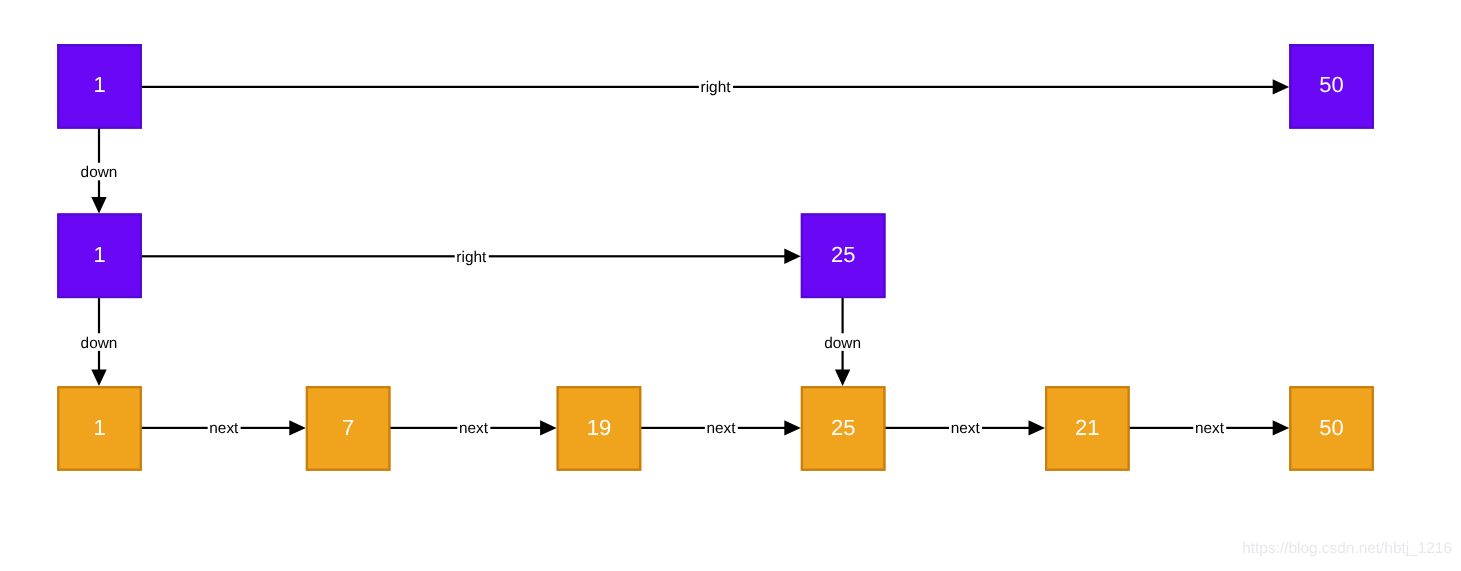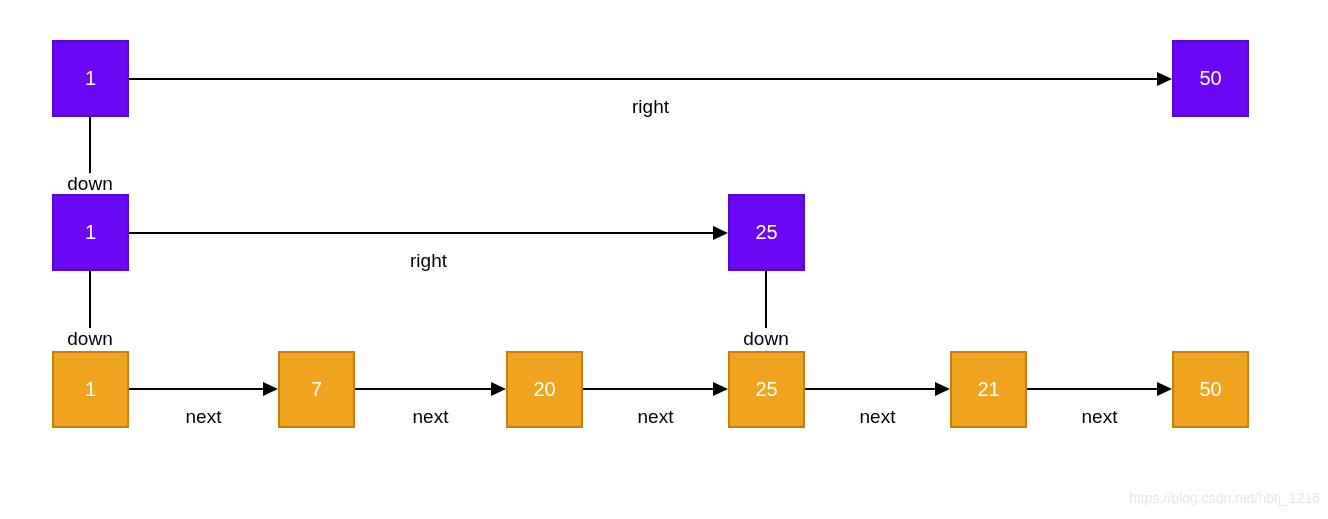--- a/index.html
+++ b/index.html
@@ -37,21 +37,21 @@
   .arrow.h .shaft{position:absolute;left:0;right:10px;top:-1px;height:2px;background:var(--line);}
   .arrow.h .head{position:absolute;right:0;top:-7px;width:0;height:0;
     border-left:15px solid var(--line);border-top:7px solid transparent;border-bottom:7px solid transparent;}
   
   .arrow.v .shaft{position:absolute;top:0;bottom:10px;left:-1px;width:2px;background:var(--line);}
   .arrow.v .head{position:absolute;bottom:0;left:-7px;width:0;height:0;
     border-top:15px solid var(--line);border-left:7px solid transparent;border-right:7px solid transparent;}
   .elabel{
     position:absolute;left:50%;top:50%;transform:translate(-50%,-50%);
     background:var(--bg);color:var(--label-text);
-    font-size:19px;line-height:1.15;padding:0 2px;white-space:nowrap;margin-top:28px;
+    font-size:14px;line-height:1.15;padding:0 2px;white-space:nowrap;
   }
   .arrow.h .elabel{top:0;}
   .watermark{
     position:absolute;top:490px;right:8px;
     color:var(--watermark);font-size:14px;white-space:nowrap;
   }
 </style>
 </head>
 <body>
 
@@ -98,21 +98,21 @@
     <span class="elabel">down</span>
   </div>
 
   <div class="node orange" style="left:52px;top:351px">
     <span>1</span>
   </div>
   <div class="node orange" style="left:278px;top:351px">
     <span>7</span>
   </div>
   <div class="node orange" style="left:506px;top:351px">
-    <span>20</span>
+    <span>19</span>
   </div>
   <div class="node orange" style="left:728px;top:351px">
     <span>25</span>
   </div>
   <div class="node orange" style="left:950px;top:351px">
     <span>21</span>
   </div>
   <div class="node orange" style="left:1172px;top:351px">
     <span>50</span>
   </div>

